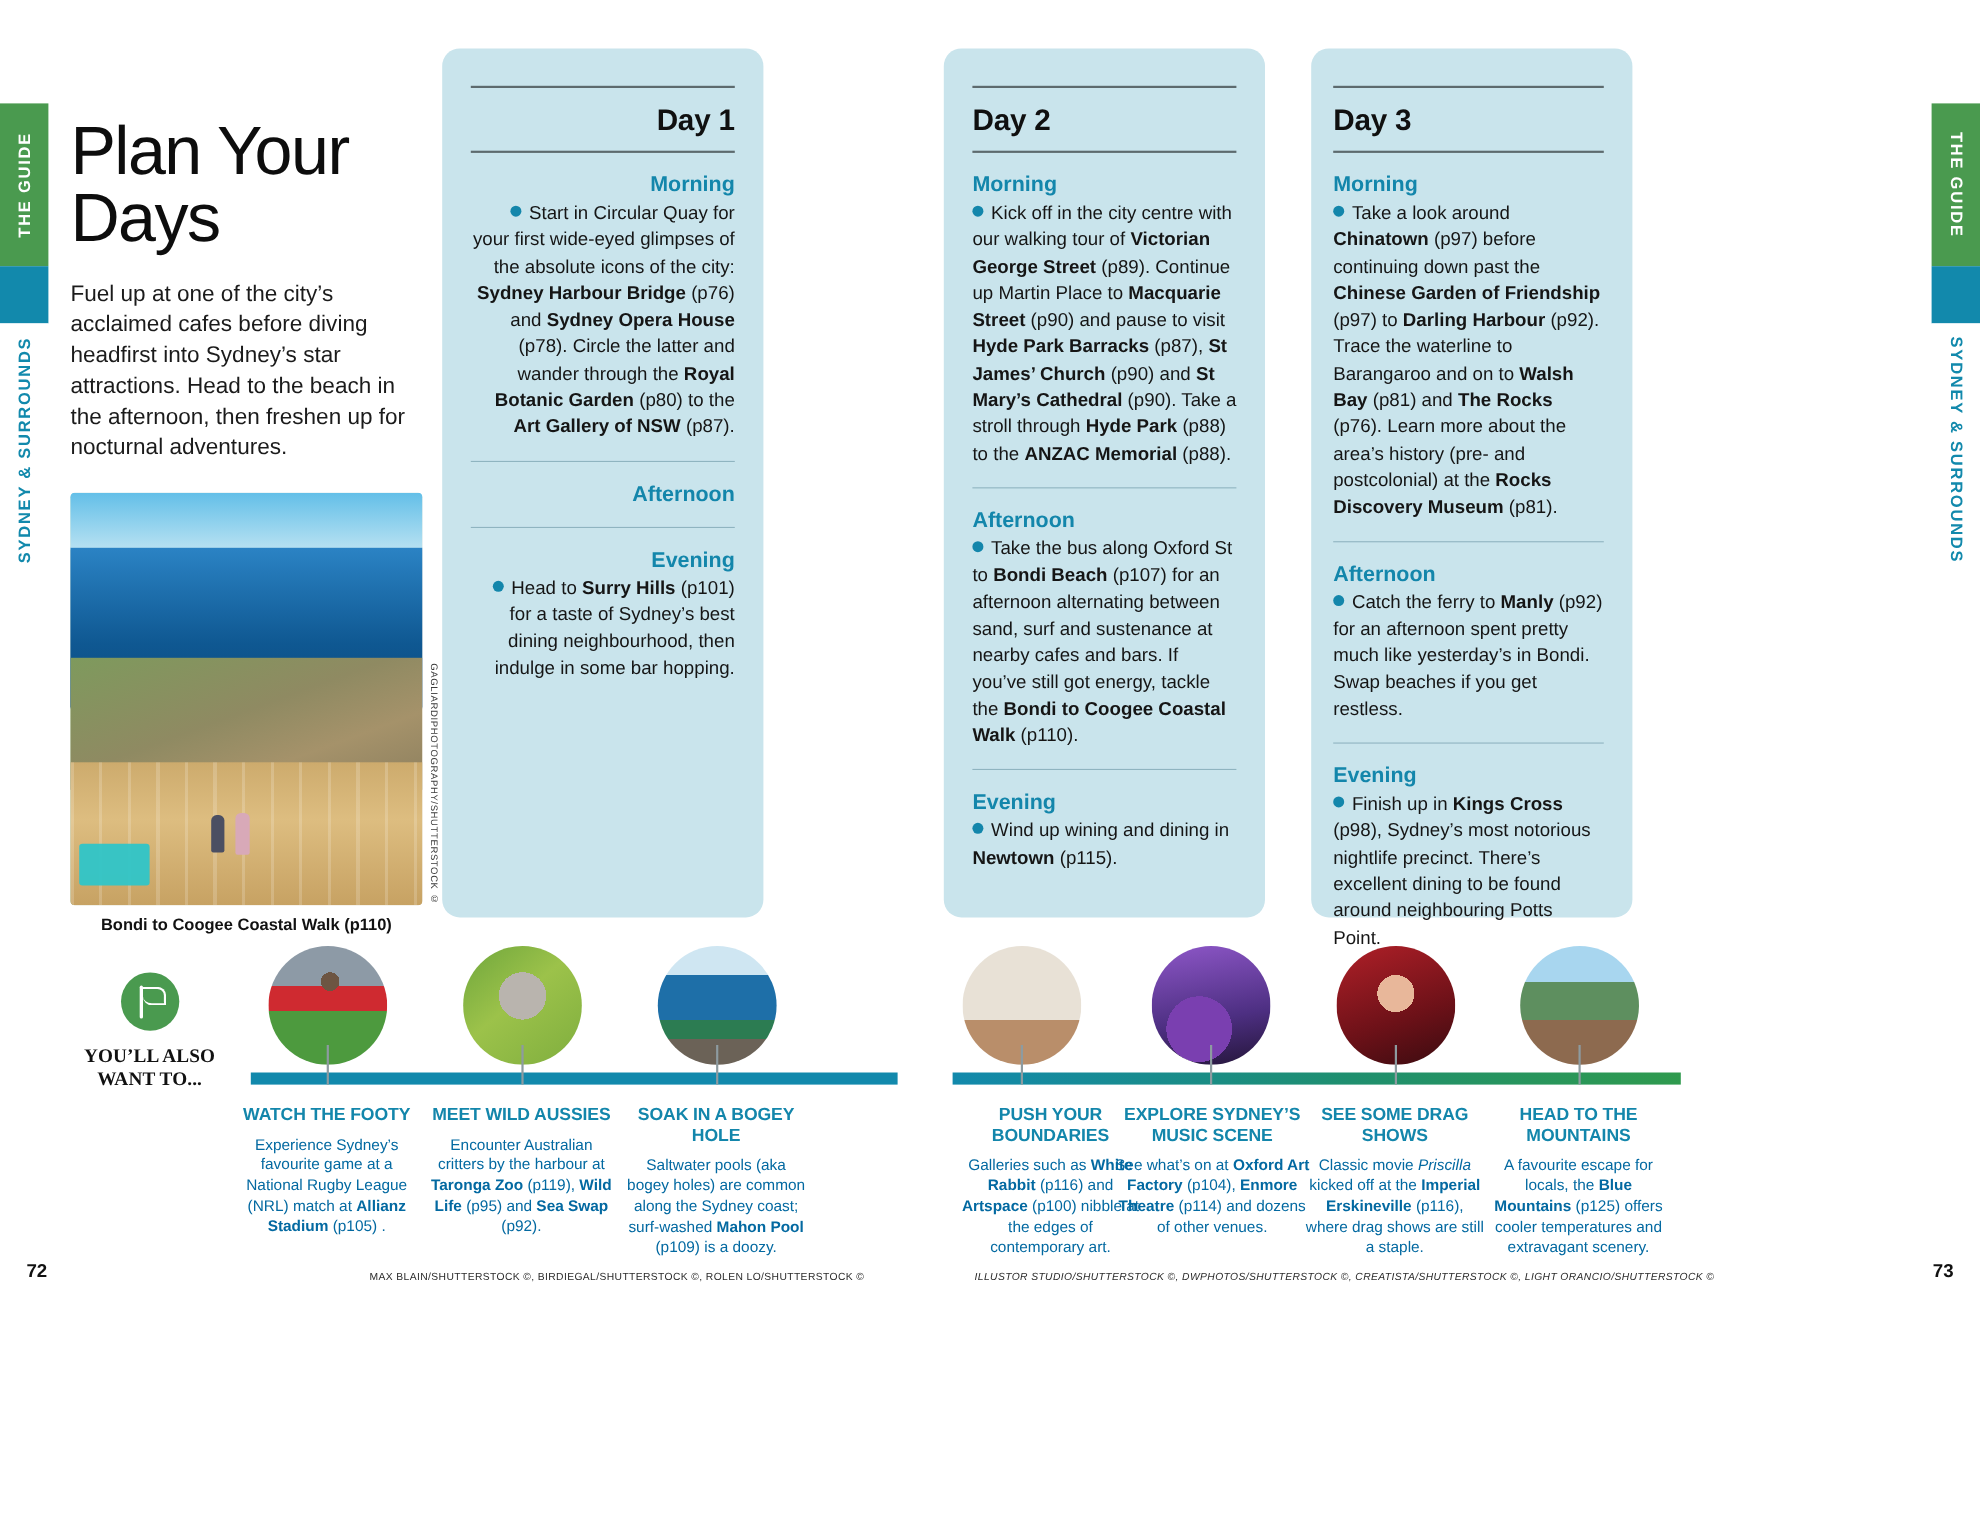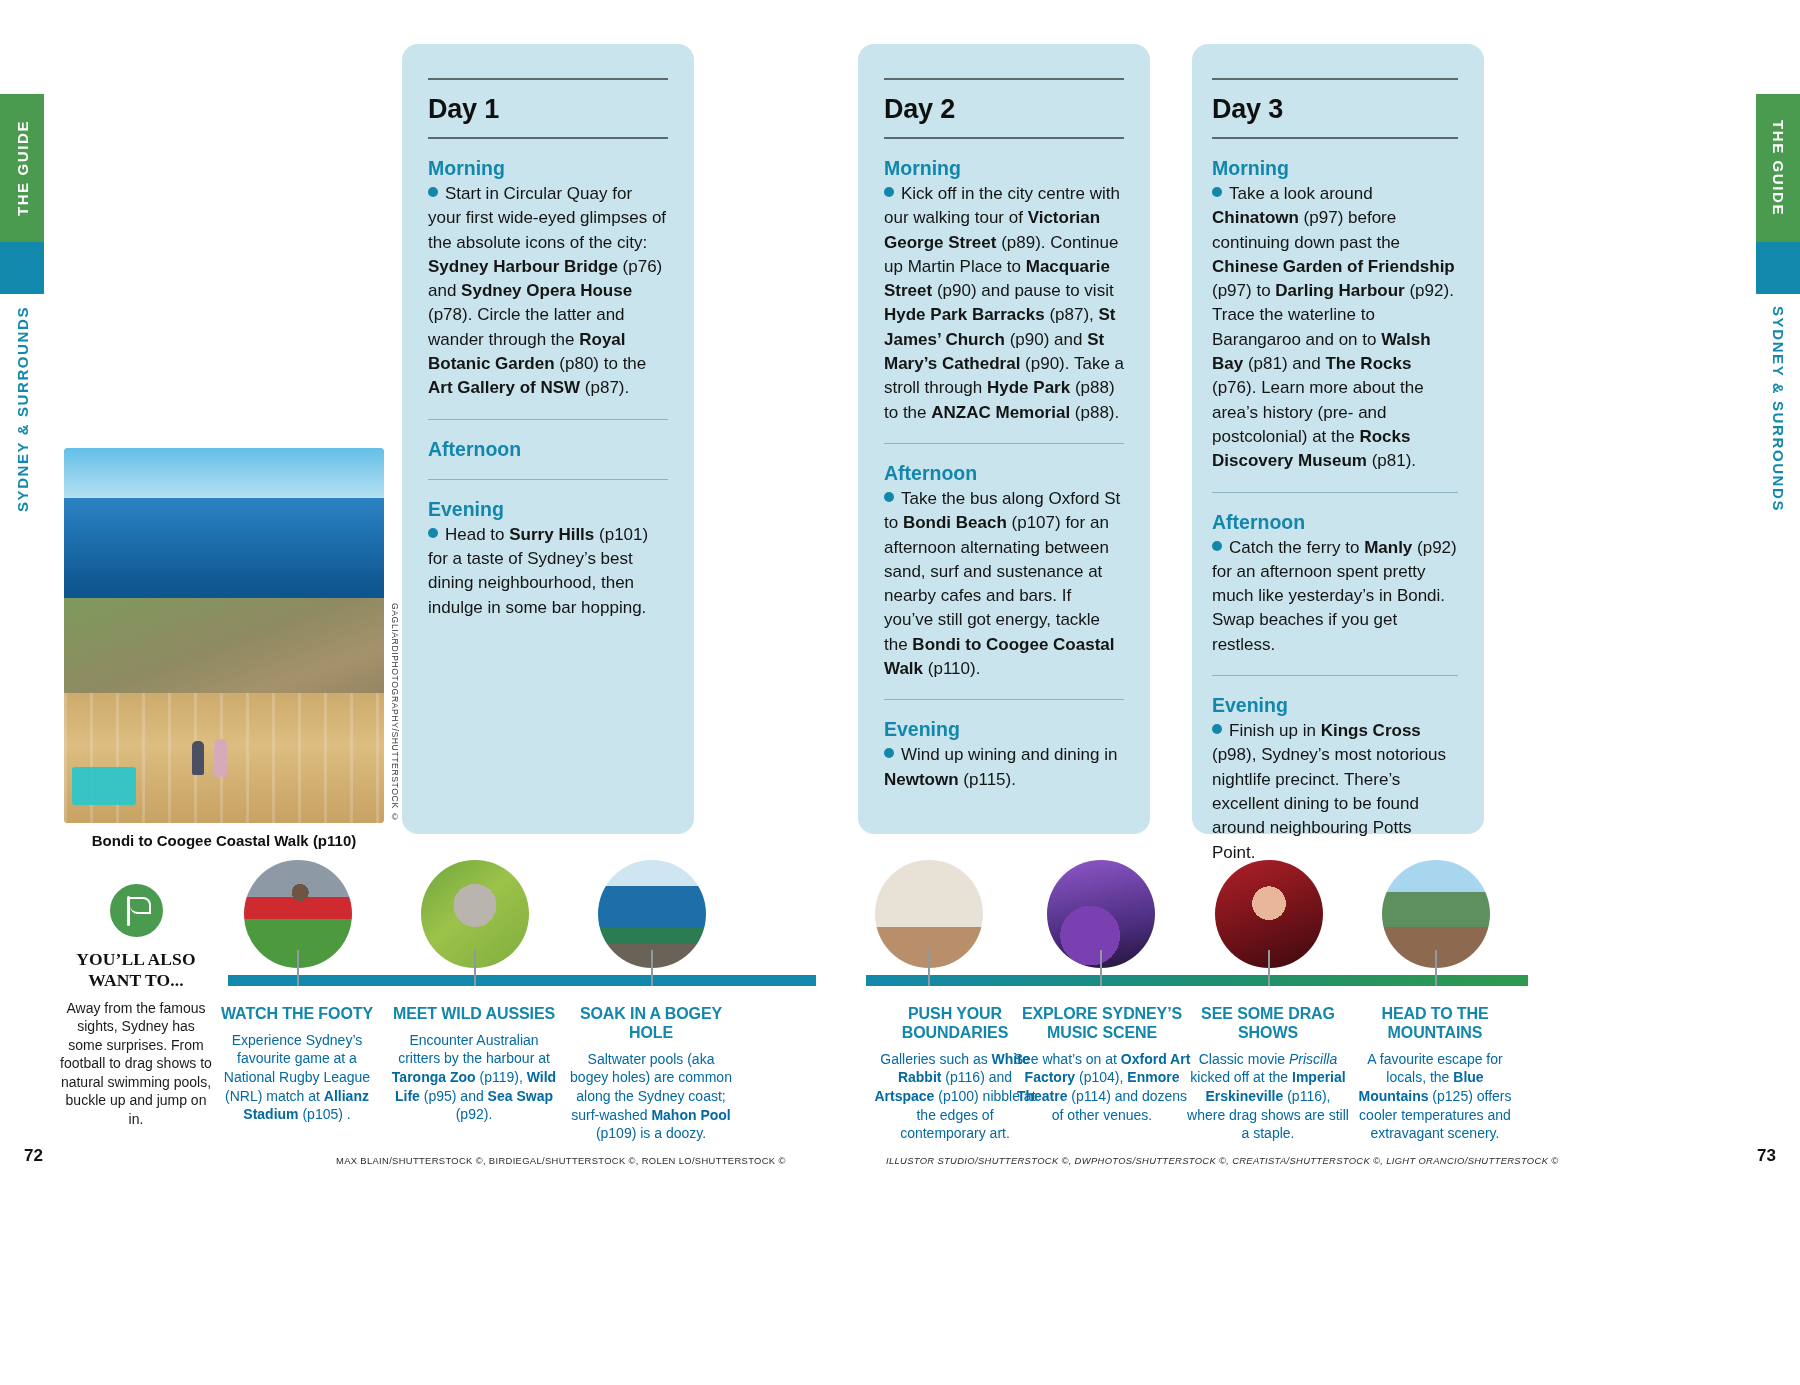--- a/index.html
+++ b/index.html
@@ -73,21 +73,21 @@
   }
   .photo-cap{
     margin-top:9px;text-align:center;font-size:15px;font-weight:bold;color:#111;
   }
 
   
   .daycard{
     position:absolute;top:44px;width:292px;height:790px;
     background:#c9e4ec;border-radius:16px;padding:0 26px;box-sizing:border-box;
   }
-  #day1{left:402px;}
+  #day1{left:402px;text-align:right;}
   #day2{left:858px;}
   #day3{left:1192px;padding-left:20px;}
   .daycard .rule-top{border-top:2px solid #5d6a6e;margin-top:34px;}
   .daycard h2{
     margin:0;padding:14px 0 12px 0;font-size:27px;font-weight:bold;color:#101010;
     letter-spacing:-.2px;
   }
   .daycard .rule-under{border-top:2px solid #5d6a6e;}
   .seg{padding-top:18px;}
   .seg + .seg{border-top:1px solid #8fb4c0;margin-top:18px;}
@@ -150,20 +150,24 @@
   <div class="tab tab-guide-r">
     <span>THE GUIDE</span>
   </div>
   <div class="tab tab-blue-r"></div>
   <div class="tab tab-sur-r">
     <span>SYDNEY &amp; SURROUNDS</span>
   </div>
 
   <div class="gutter"></div>
 
+  <div class="intro">
+    <h1>Plan Your Days</h1>
+    <p class="lead">Fuel up at one of the city’s acclaimed cafes before diving headfirst into Sydney’s star attractions. Head to the beach in the afternoon, then freshen up for nocturnal adventures.</p>
+  </div>
 
   <div class="photo-wrap">
     <div class="photo">
       <div class="sky"></div>
       <div class="sea"></div>
       <div class="cliff"></div>
       <div class="boardwalk"></div>
       <div class="rail"></div>
       <div class="pool"></div>
       <div class="figA"></div>
@@ -225,21 +229,20 @@
       <p><span class="dot"></span>Finish up in <b>Kings Cross</b> (p98), Sydney’s most notorious nightlife precinct. There’s excellent dining to be found around neighbouring Potts Point.</p>
     </div>
   </div>
 
   <div class="yawt">
     <div class="flagcircle">
       <div class="pole"></div>
       <div class="flag"></div>
     </div>
     <h4>YOU’LL ALSO WANT TO...</h4>
-    <p>Away from the famous sights, Sydney has some surprises. From football to drag shows to natural swimming pools, buckle up and jump on in.</p>
   </div>
 
   <div class="railbar" style="left:228px;width:588px;background:#1289ac;"></div>
   <div class="railbar" style="left:866px;width:662px;background:linear-gradient(90deg,#1289ac,#1f8f6e 55%,#2f9a4e);"></div>
 
   <div class="circ" id="c0" style="left: 244px; background: radial-gradient(circle at 52% 30%, rgb(109, 85, 66) 0px, rgb(109, 85, 66) 9%, transparent 9%), linear-gradient(rgb(141, 154, 166) 0px, rgb(141, 154, 166) 34%, rgb(207, 42, 48) 34%, rgb(207, 42, 48) 55%, rgb(77, 154, 62) 55%, rgb(77, 154, 62) 100%);"></div>
   <div class="circ" id="c1" style="left: 421px; background: radial-gradient(circle at 50% 42%, rgb(185, 180, 174) 0px, rgb(185, 180, 174) 26%, transparent 26%), linear-gradient(140deg, rgb(111, 166, 60), rgb(156, 194, 74) 45%, rgb(127, 174, 62));"></div>
   <div class="circ" id="c2" style="left: 598px; background: linear-gradient(rgb(207, 230, 242) 0px, rgb(207, 230, 242) 24%, rgb(30, 111, 168) 24%, rgb(30, 111, 168) 62%, rgb(44, 124, 82) 62%, rgb(44, 124, 82) 78%, rgb(107, 98, 87) 78%);"></div>
   <div class="circ" id="c3" style="left: 875px; background: linear-gradient(rgb(232, 225, 214) 0px, rgb(232, 225, 214) 62%, rgb(185, 142, 106) 62%), radial-gradient(circle at 30% 45%, rgb(196, 89, 90) 0px, rgb(196, 89, 90) 7%, transparent 7%);"></div>
   <div class="circ" id="c4" style="left: 1047px; background: radial-gradient(circle at 40% 70%, rgb(122, 63, 176) 0px, rgb(122, 63, 176) 30%, transparent 30%), linear-gradient(170deg, rgb(142, 87, 200), rgb(77, 47, 130) 60%, rgb(36, 21, 57));"></div>

